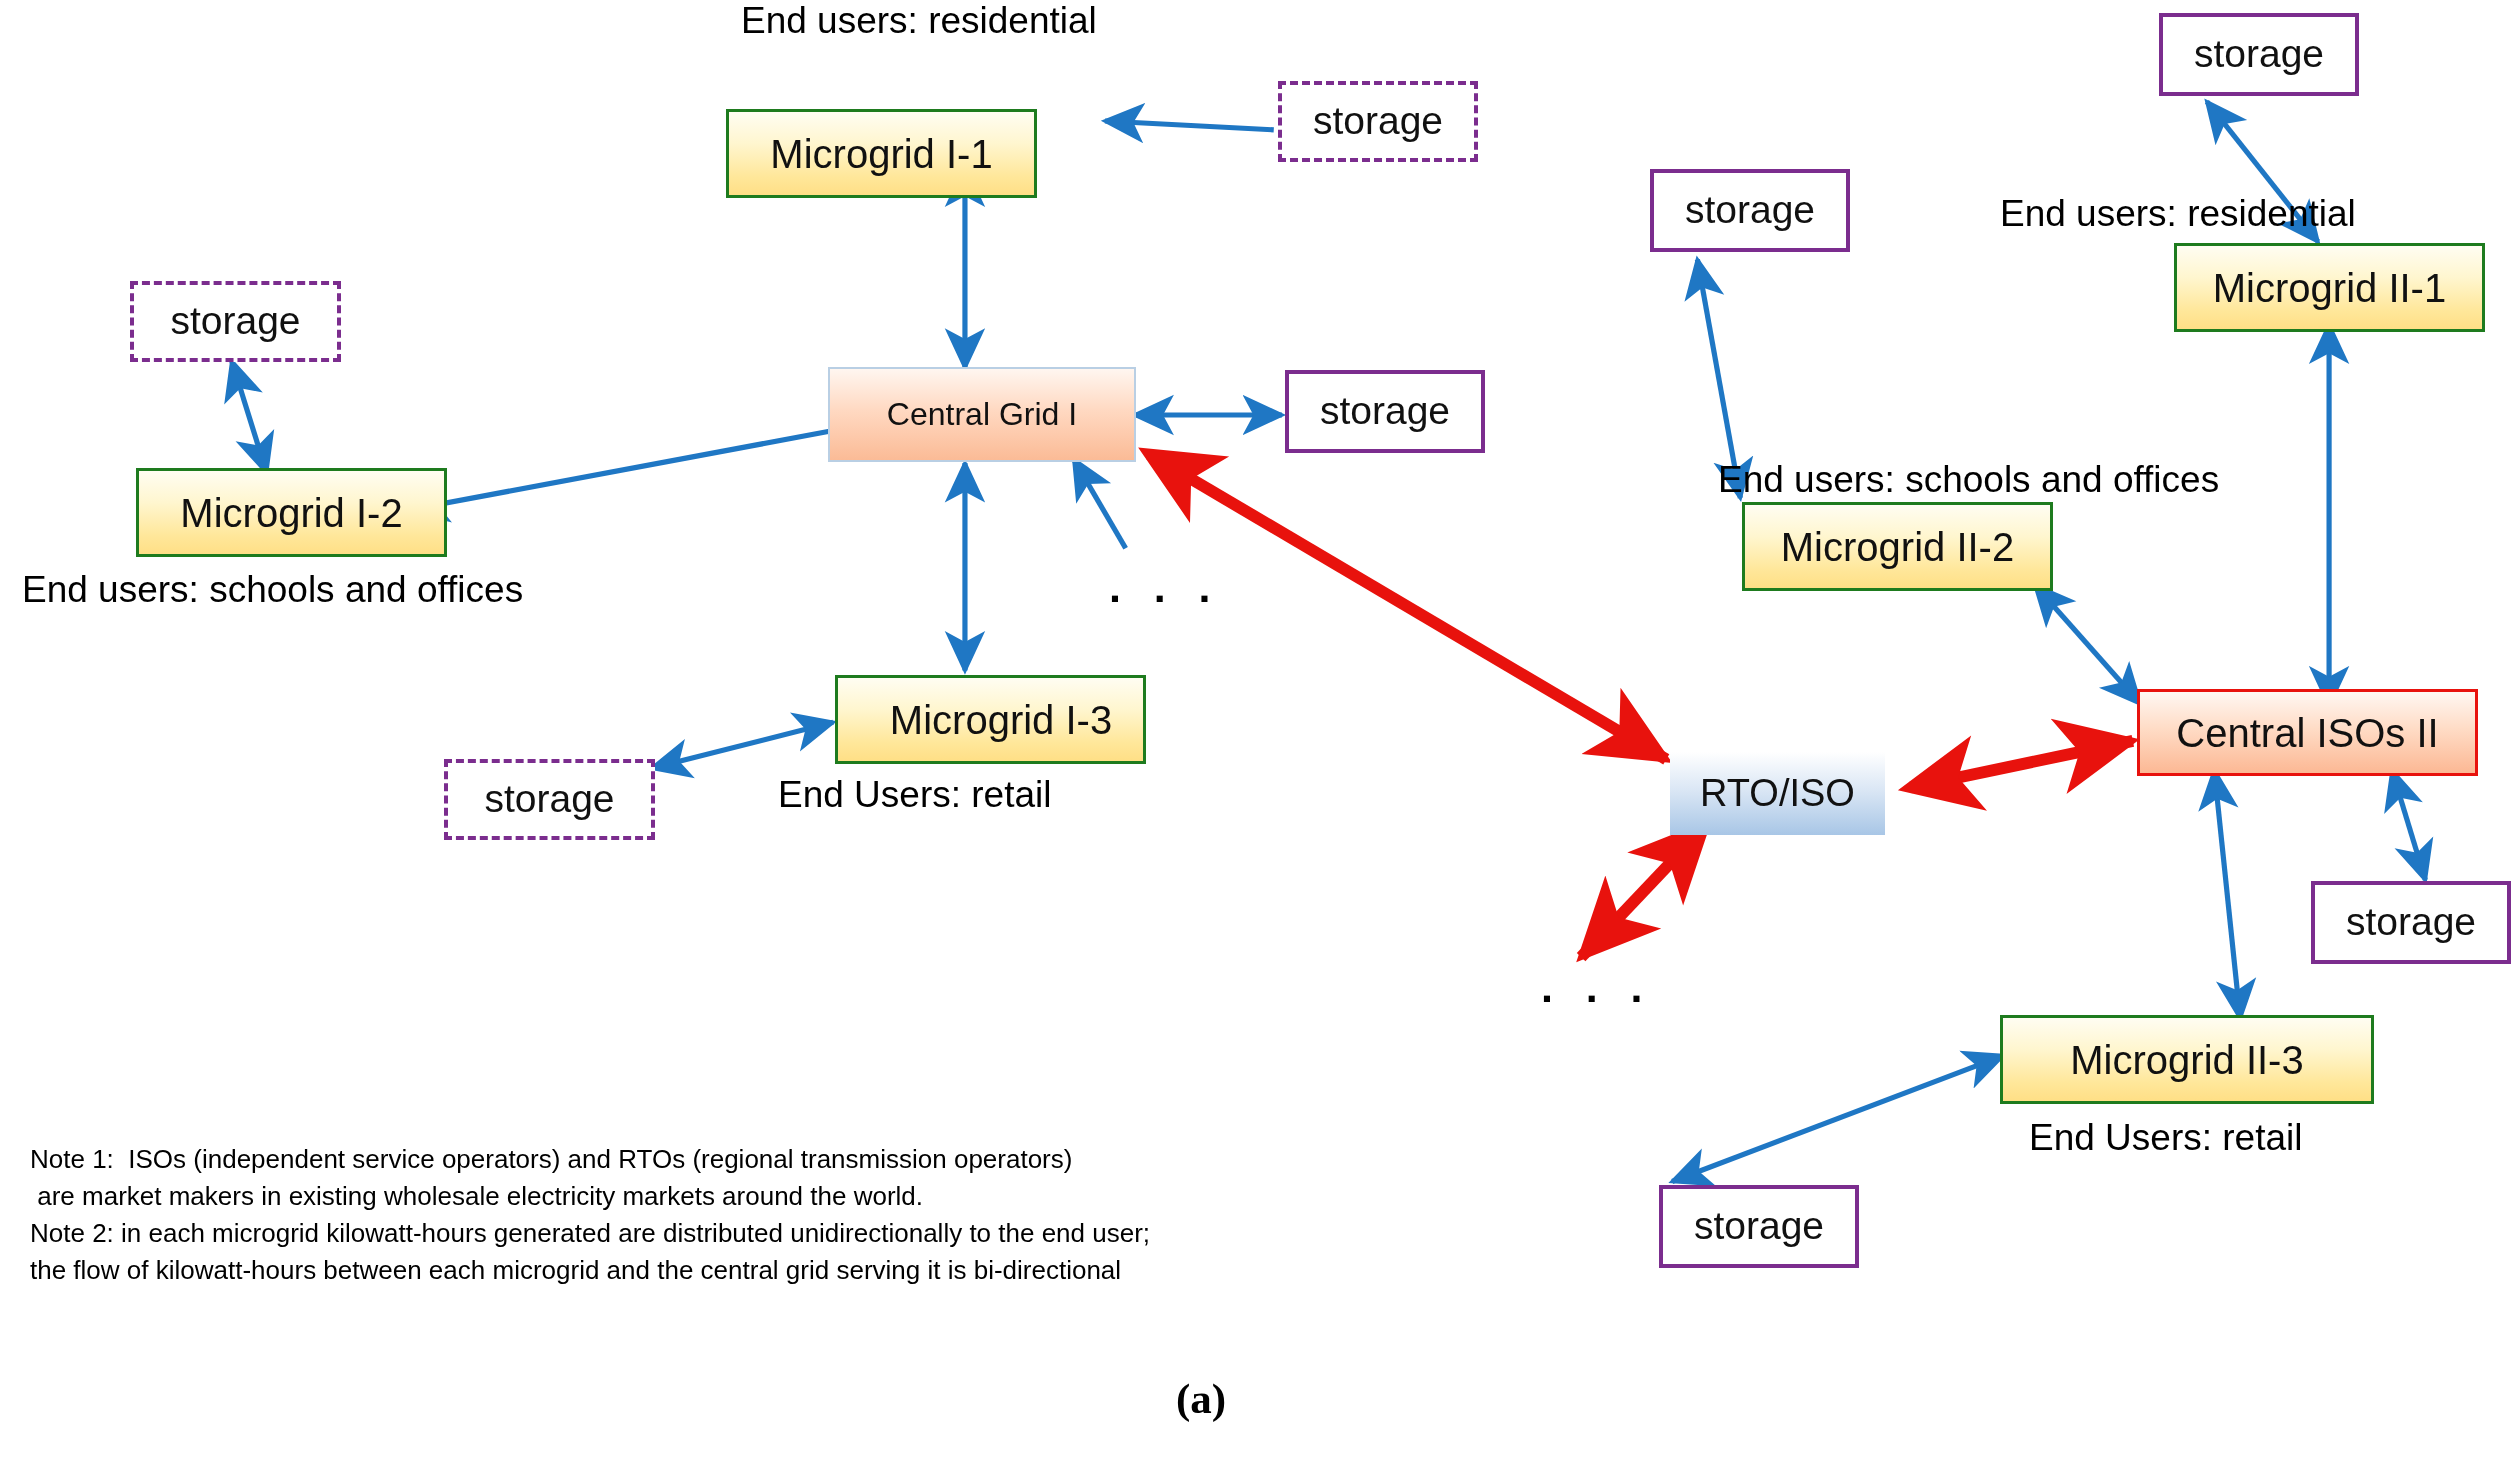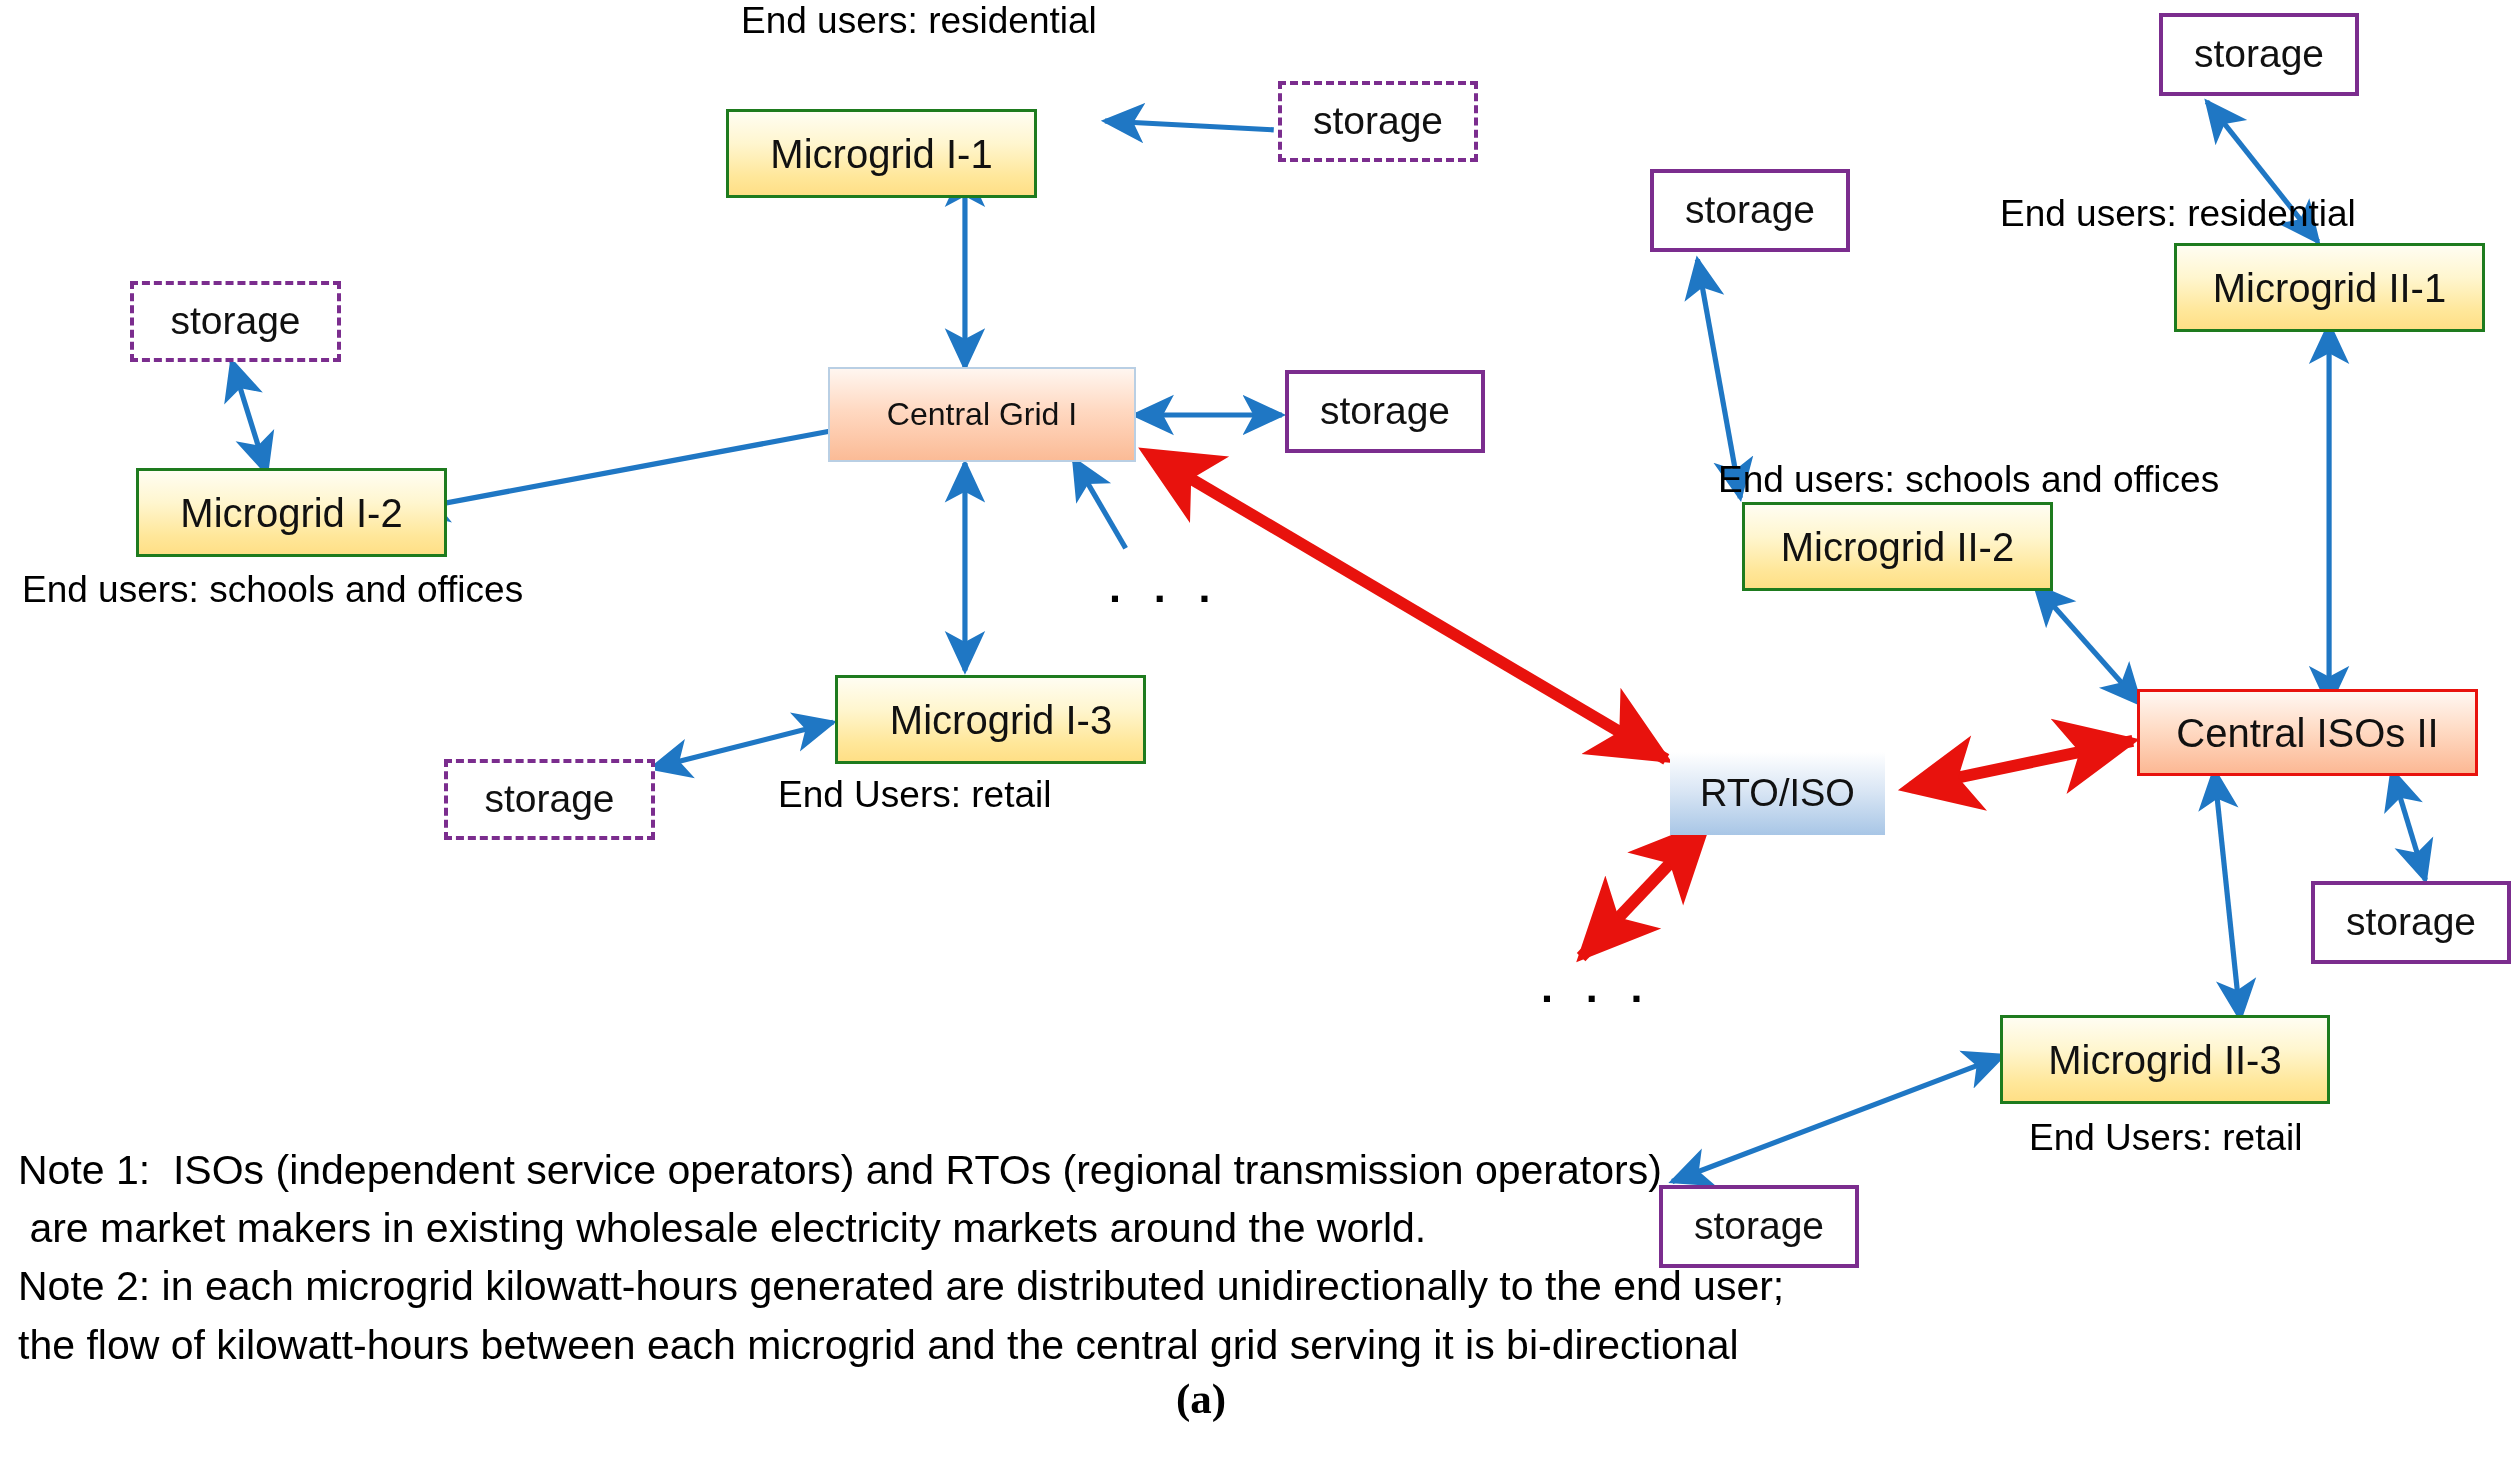--- a/index.html
+++ b/index.html
@@ -80,23 +80,23 @@
   .dots {
     position: absolute;
     font-size: 43px;
     letter-spacing: 10.4px;
     color: #000000;
     font-weight: bold;
     white-space: nowrap;
   }
   #notes {
     position: absolute;
-    left: 18px;
+    left: 30px;
     top: 1141px;
-    font-size: 41px;
+    font-size: 26px;
     line-height: 1.42;
     color: #000000;
     white-space: pre;
   }
   #panel-label {
     position: absolute;
     left: 1176px;
     top: 1374px;
     font-family: "Liberation Serif", serif;
     font-weight: bold;
@@ -206,21 +206,21 @@
   <div class="node microgrid" style="left:1742px; top:502px; width:311px; height:89px;">Microgrid II-2</div>
 
   <div class="node central-grid-2" style="left:2137px; top:689px; width:341px; height:87px;">Central ISOs II</div>
 
   <div class="node rto" style="left:1670px; top:752px; width:215px; height:83px;">RTO/ISO</div>
 
   <div class="node storage-solid" style="left:2311px; top:881px; width:200px; height:83px;">storage</div>
 
   <div class="dots" style="left:1541px; top:963px;">. . .</div>
 
-  <div class="node microgrid" style="left:2000px; top:1015px; width:330px; height:89px;">Microgrid II-3</div>
+  <div class="node microgrid" style="left:2000px; top:1015px; width:374px; height:89px;">Microgrid II-3</div>
 
   <div class="caption" style="left:2029px; top:1117px;">End Users: retail</div>
 
   <div class="node storage-solid" style="left:1659px; top:1185px; width:200px; height:83px;">storage</div>
 
   <div id="notes">Note 1:  ISOs (independent service operators) and RTOs (regional transmission operators)
  are market makers in existing wholesale electricity markets around the world.
 Note 2: in each microgrid kilowatt-hours generated are distributed unidirectionally to the end user;
 the flow of kilowatt-hours between each microgrid and the central grid serving it is bi-directional</div>
 

